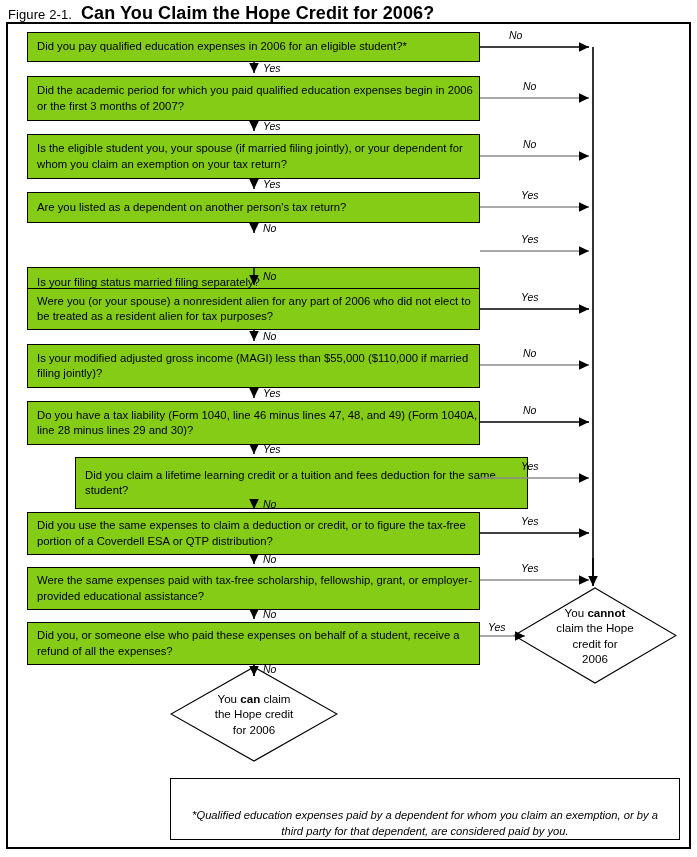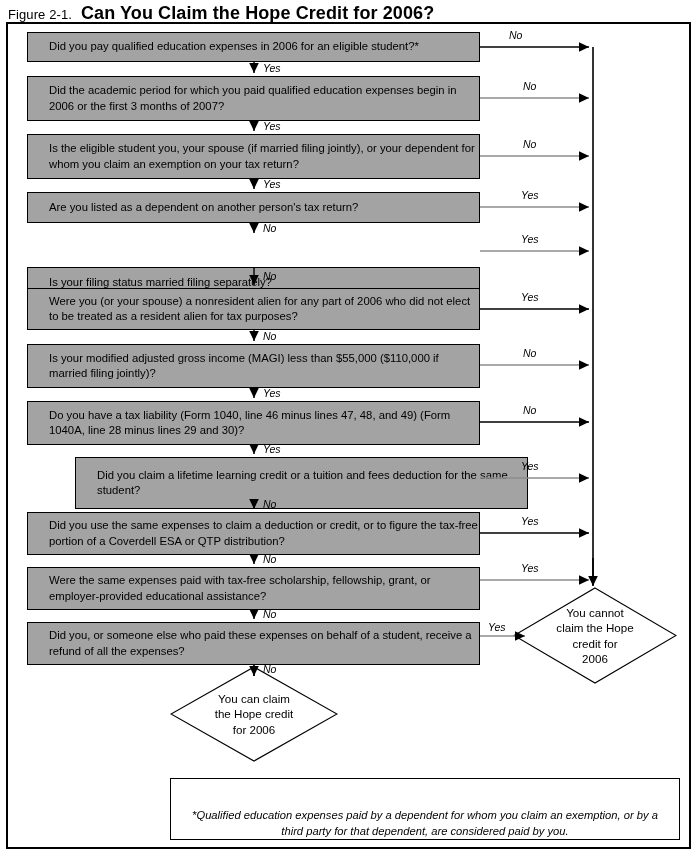--- a/index.html
+++ b/index.html
@@ -22,40 +22,40 @@
   .outer-frame{
     position:absolute;left:6px;top:22px;width:685px;height:827px;
     border:2px solid #000;box-sizing:border-box;background:#fff;
   }
 
   
   .connector-layer{position:absolute;left:0;top:0;width:697px;height:857px;pointer-events:none;}
 
   
   .qbox{
-    position:absolute;border:1px solid #000;background:#a3a3a3;box-sizing:border-box;
+    position:absolute;border:1px solid #000;background:#84cc16;box-sizing:border-box;
     display:flex;align-items:center;
-    padding:0 0 0 21px;
+    padding:0 0 0 9px;
   }
   .qbox .qtext{font-size:11.3px;line-height:15.5px;color:#000;}
 
   
   .lbl{
     position:absolute;font-size:10.5px;font-style:italic;
     color:#000;white-space:nowrap;
   }
 
   
   .diamond-wrap{position:absolute;}
   .diamond-text{
     position:absolute;left:0;top:0;width:100%;height:100%;
     display:flex;flex-direction:column;align-items:center;justify-content:center;
     font-size:11.6px;line-height:15.5px;text-align:center;
   }
-  .diamond-text b{font-weight:normal;}
+  .diamond-text b{font-weight:bold;}
 
   
   .footnote-box{
     position:absolute;left:170px;top:778px;width:510px;height:62px;
     border:1px solid #000;box-sizing:border-box;background:#fff;
     display:flex;align-items:flex-end;justify-content:center;
   }
   .footnote-text{
     font-size:11.2px;line-height:16px;font-style:italic;text-align:center;
     padding:0 12px;

